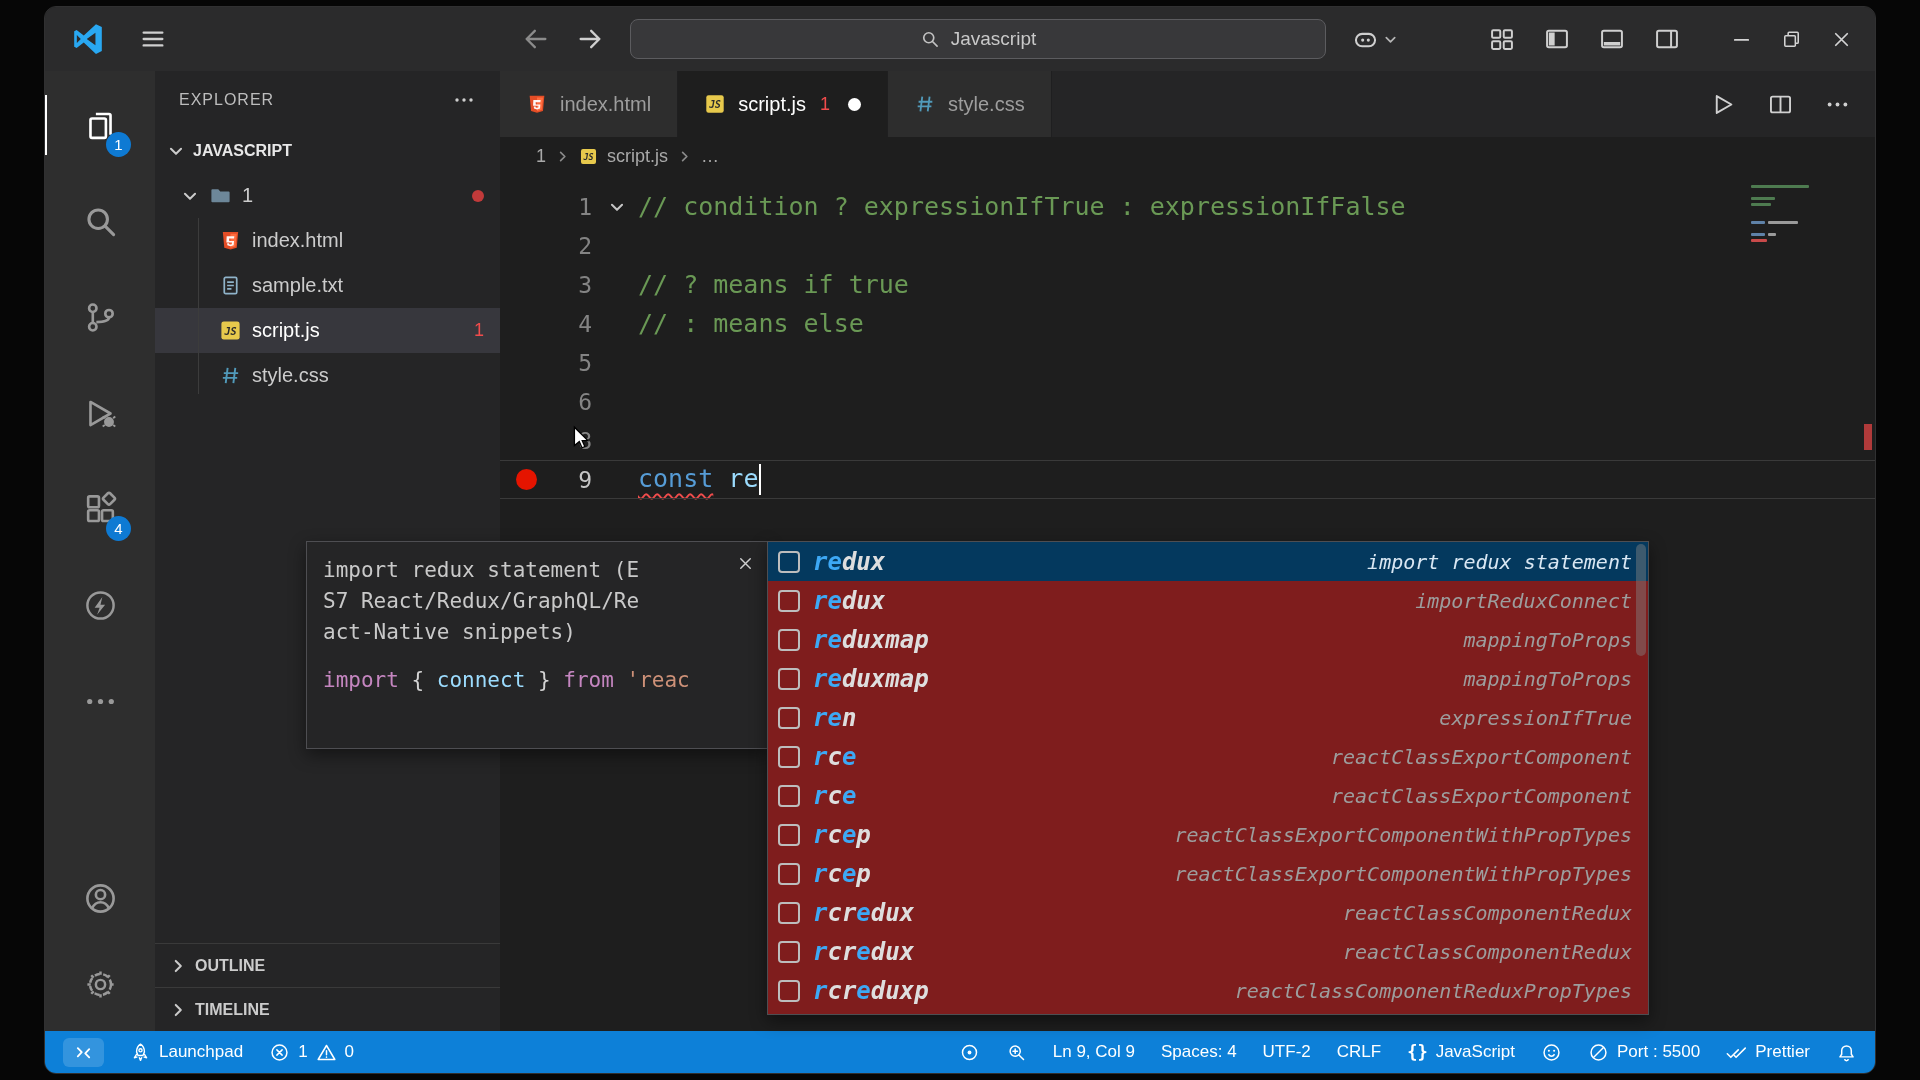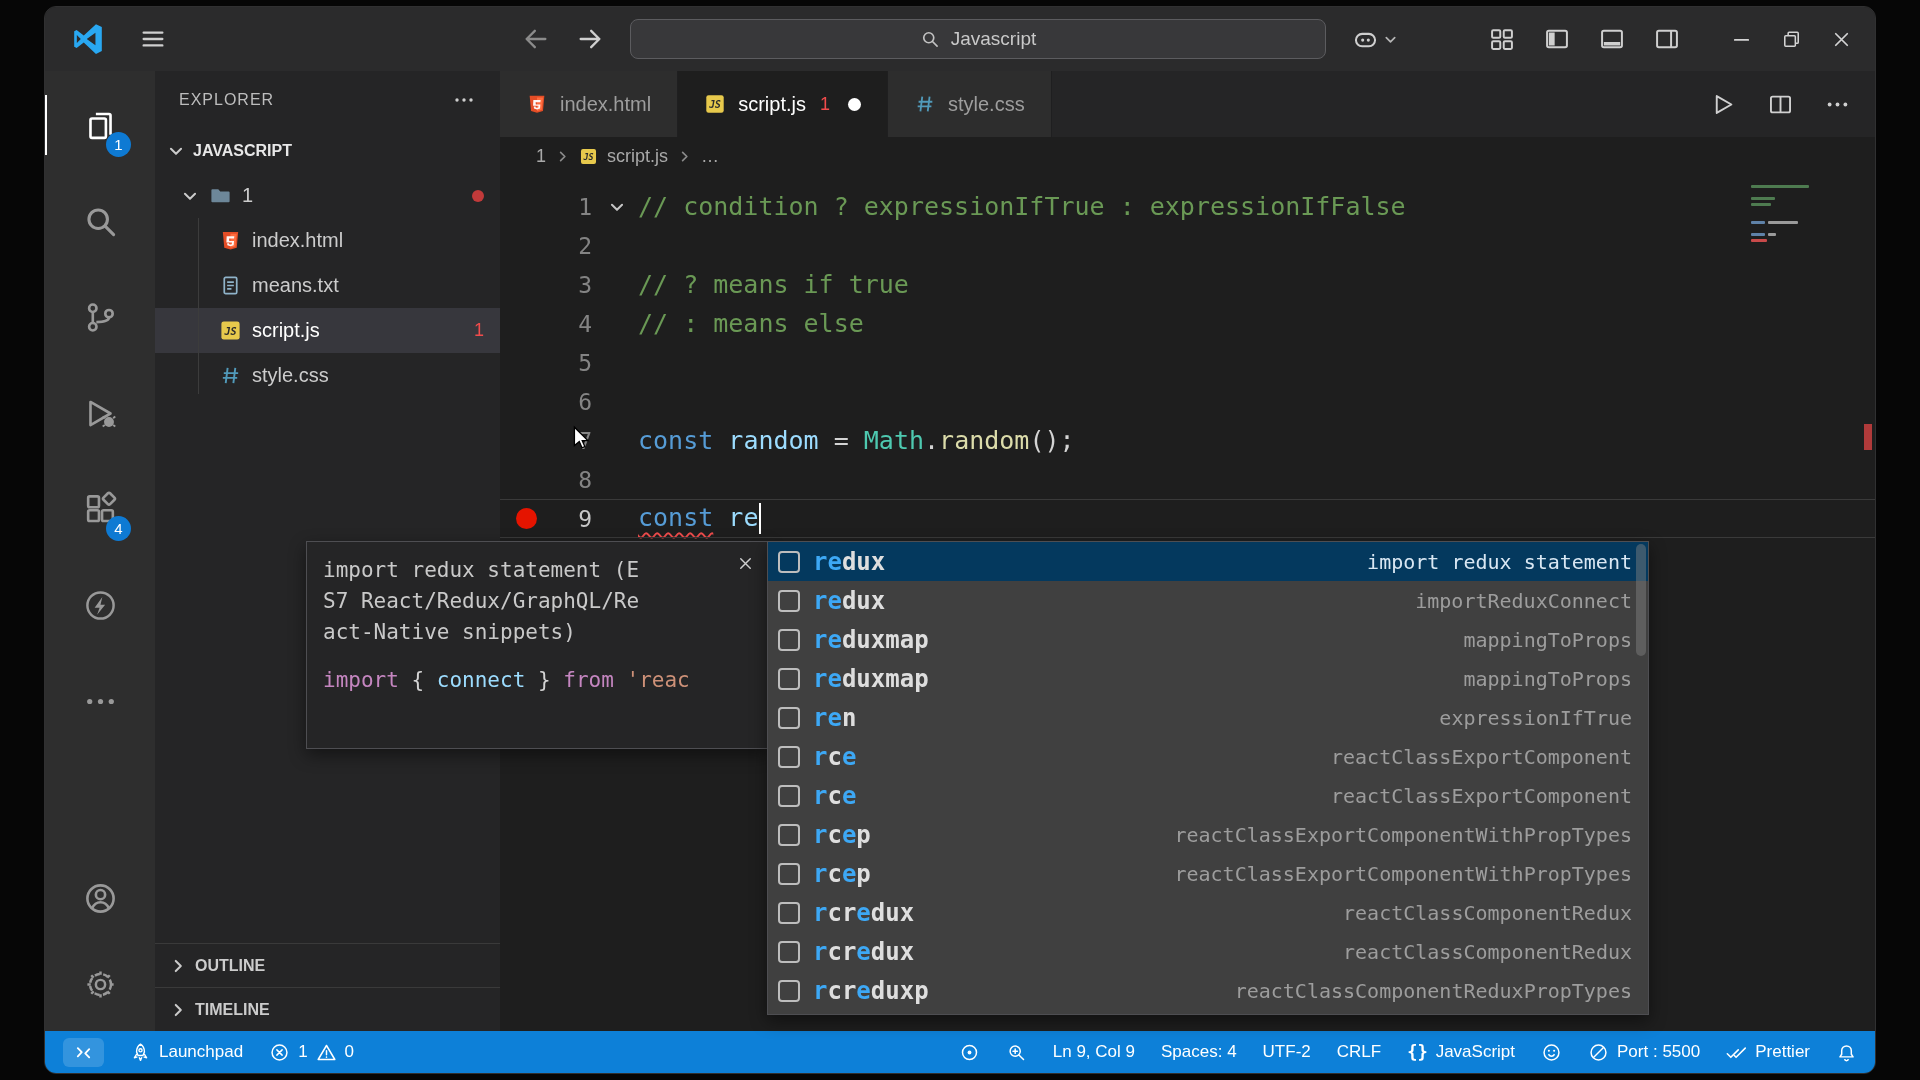--- a/index.html
+++ b/index.html
@@ -114,22 +114,22 @@
 
   
   .docs-panel { position:absolute; left:261px; top:534px; width:462px; height:208px; background:#252526;
     border:1px solid #4e4e52; z-index:30; padding:13px 16px; font-family:"DejaVu Sans Mono", monospace;
     font-size:21px; line-height:31px; color:#c9c9c9; box-shadow:0 6px 16px rgba(0,0,0,.45); }
   .docs-close { position:absolute; top:12px; right:12px; width:19px; height:19px; color:#cfcfcf; cursor:pointer; }
   .docs-text div { white-space:pre; }
   .docs-code { margin-top:17px; white-space:pre; overflow:hidden; }
 
   
-  .suggest { position:absolute; left:722px; top:534px; width:882px; height:474px; background:#404040;
-    border:1px solid #4e4e52; z-index:31; overflow:hidden; box-shadow:0 6px 16px rgba(0,0,0,.45); }
+  .suggest { position:absolute; left:722px; top:534px; width:882px; height:474px; background:#7f1d1d;
+    border:1px solid #4e4e52; z-index:31; overflow:hidden; box-shadow:0 6px 16px rgba(0,0,0,.45);font-style:italic; }
   .suggest-row { height:39px; display:flex; align-items:center; padding:0 16px 0 10px; font-family:"DejaVu Sans Mono", monospace; cursor:pointer; }
   .suggest-row.selected { background:var(--c-selection,#04395e); }
   .sg-icon { width:22px; height:22px; flex:none; border:2px solid #bdbdbd; border-radius:4px; margin-right:13px; }
   .sg-label { font-size:24px; font-weight:bold; color:#dedede; white-space:pre; }
   .sg-label .hl { color:var(--c-match,#3da8f5); }
   .sg-detail { margin-left:auto; font-size:20px; color:#9d9d9d; white-space:nowrap; padding-left:24px; }
   .suggest-row.selected .sg-detail { color:#d9e7f3; }
   .suggest-scrollbar { position:absolute; top:2px; right:2px; width:10px; height:112px; background:rgba(130,130,130,.45); border-radius:5px; }
 
   
@@ -378,21 +378,21 @@
                 </i>
               <span>index.html</span>
             </div>
             <div class="tree-row file">
               <i class="ic f-ic">
                   <svg viewBox="0 0 24 24" fill="none" stroke="#8fb3c9" stroke-width="1.8">
                     <rect x="5.5" y="3.5" width="13" height="17" rx="1.5"></rect>
                     <path d="M8.5 8.5h7M8.5 12h7M8.5 15.5h4.5"></path>
                   </svg>
                 </i>
-              <span>means.txt</span>
+              <span>sample.txt</span>
             </div>
             <div class="tree-row file selected">
               <i class="ic f-ic">
                   <svg viewBox="0 0 24 24">
                     <rect x="2.5" y="2.5" width="19" height="19" rx="2.5" fill="#e7c94c"></rect>
                     <text x="12" y="16.5" font-size="10.5" font-weight="bold" fill="#2b2b2b" text-anchor="middle" font-family="DejaVu Sans Mono, monospace">JS</text>
                   </svg>
                 </i>
               <span>script.js</span>
               <span class="row-badge">1</span>
@@ -540,26 +540,20 @@
                 <div class="line-text"></div>
               </div>
               <div class="code-line">
                 <div class="gutter">
                   <span class="lnum">6</span>
                 </div>
                 <div class="line-text"></div>
               </div>
               <div class="code-line">
                 <div class="gutter">
-                  <span class="lnum">7</span>
-                </div>
-                <div class="line-text"><span class="tok-keyword">const</span><span class="tok-plain"> </span><span class="tok-variable">random</span><span class="tok-plain"> = </span><span class="tok-class">Math</span><span class="tok-plain">.</span><span class="tok-fn">random</span><span class="tok-plain">();</span></div>
-              </div>
-              <div class="code-line">
-                <div class="gutter">
                   <span class="lnum">8</span>
                 </div>
                 <div class="line-text"></div>
               </div>
               <div class="code-line current">
                 <div class="gutter">
                   <span class="bp"></span>
                   <span class="lnum">9</span>
                 </div>
                 <div class="line-text"><span class="tok-keyword tok-error">const</span><span class="tok-plain"> </span><span class="tok-variable">re</span><span class="cursor"></span></div>

